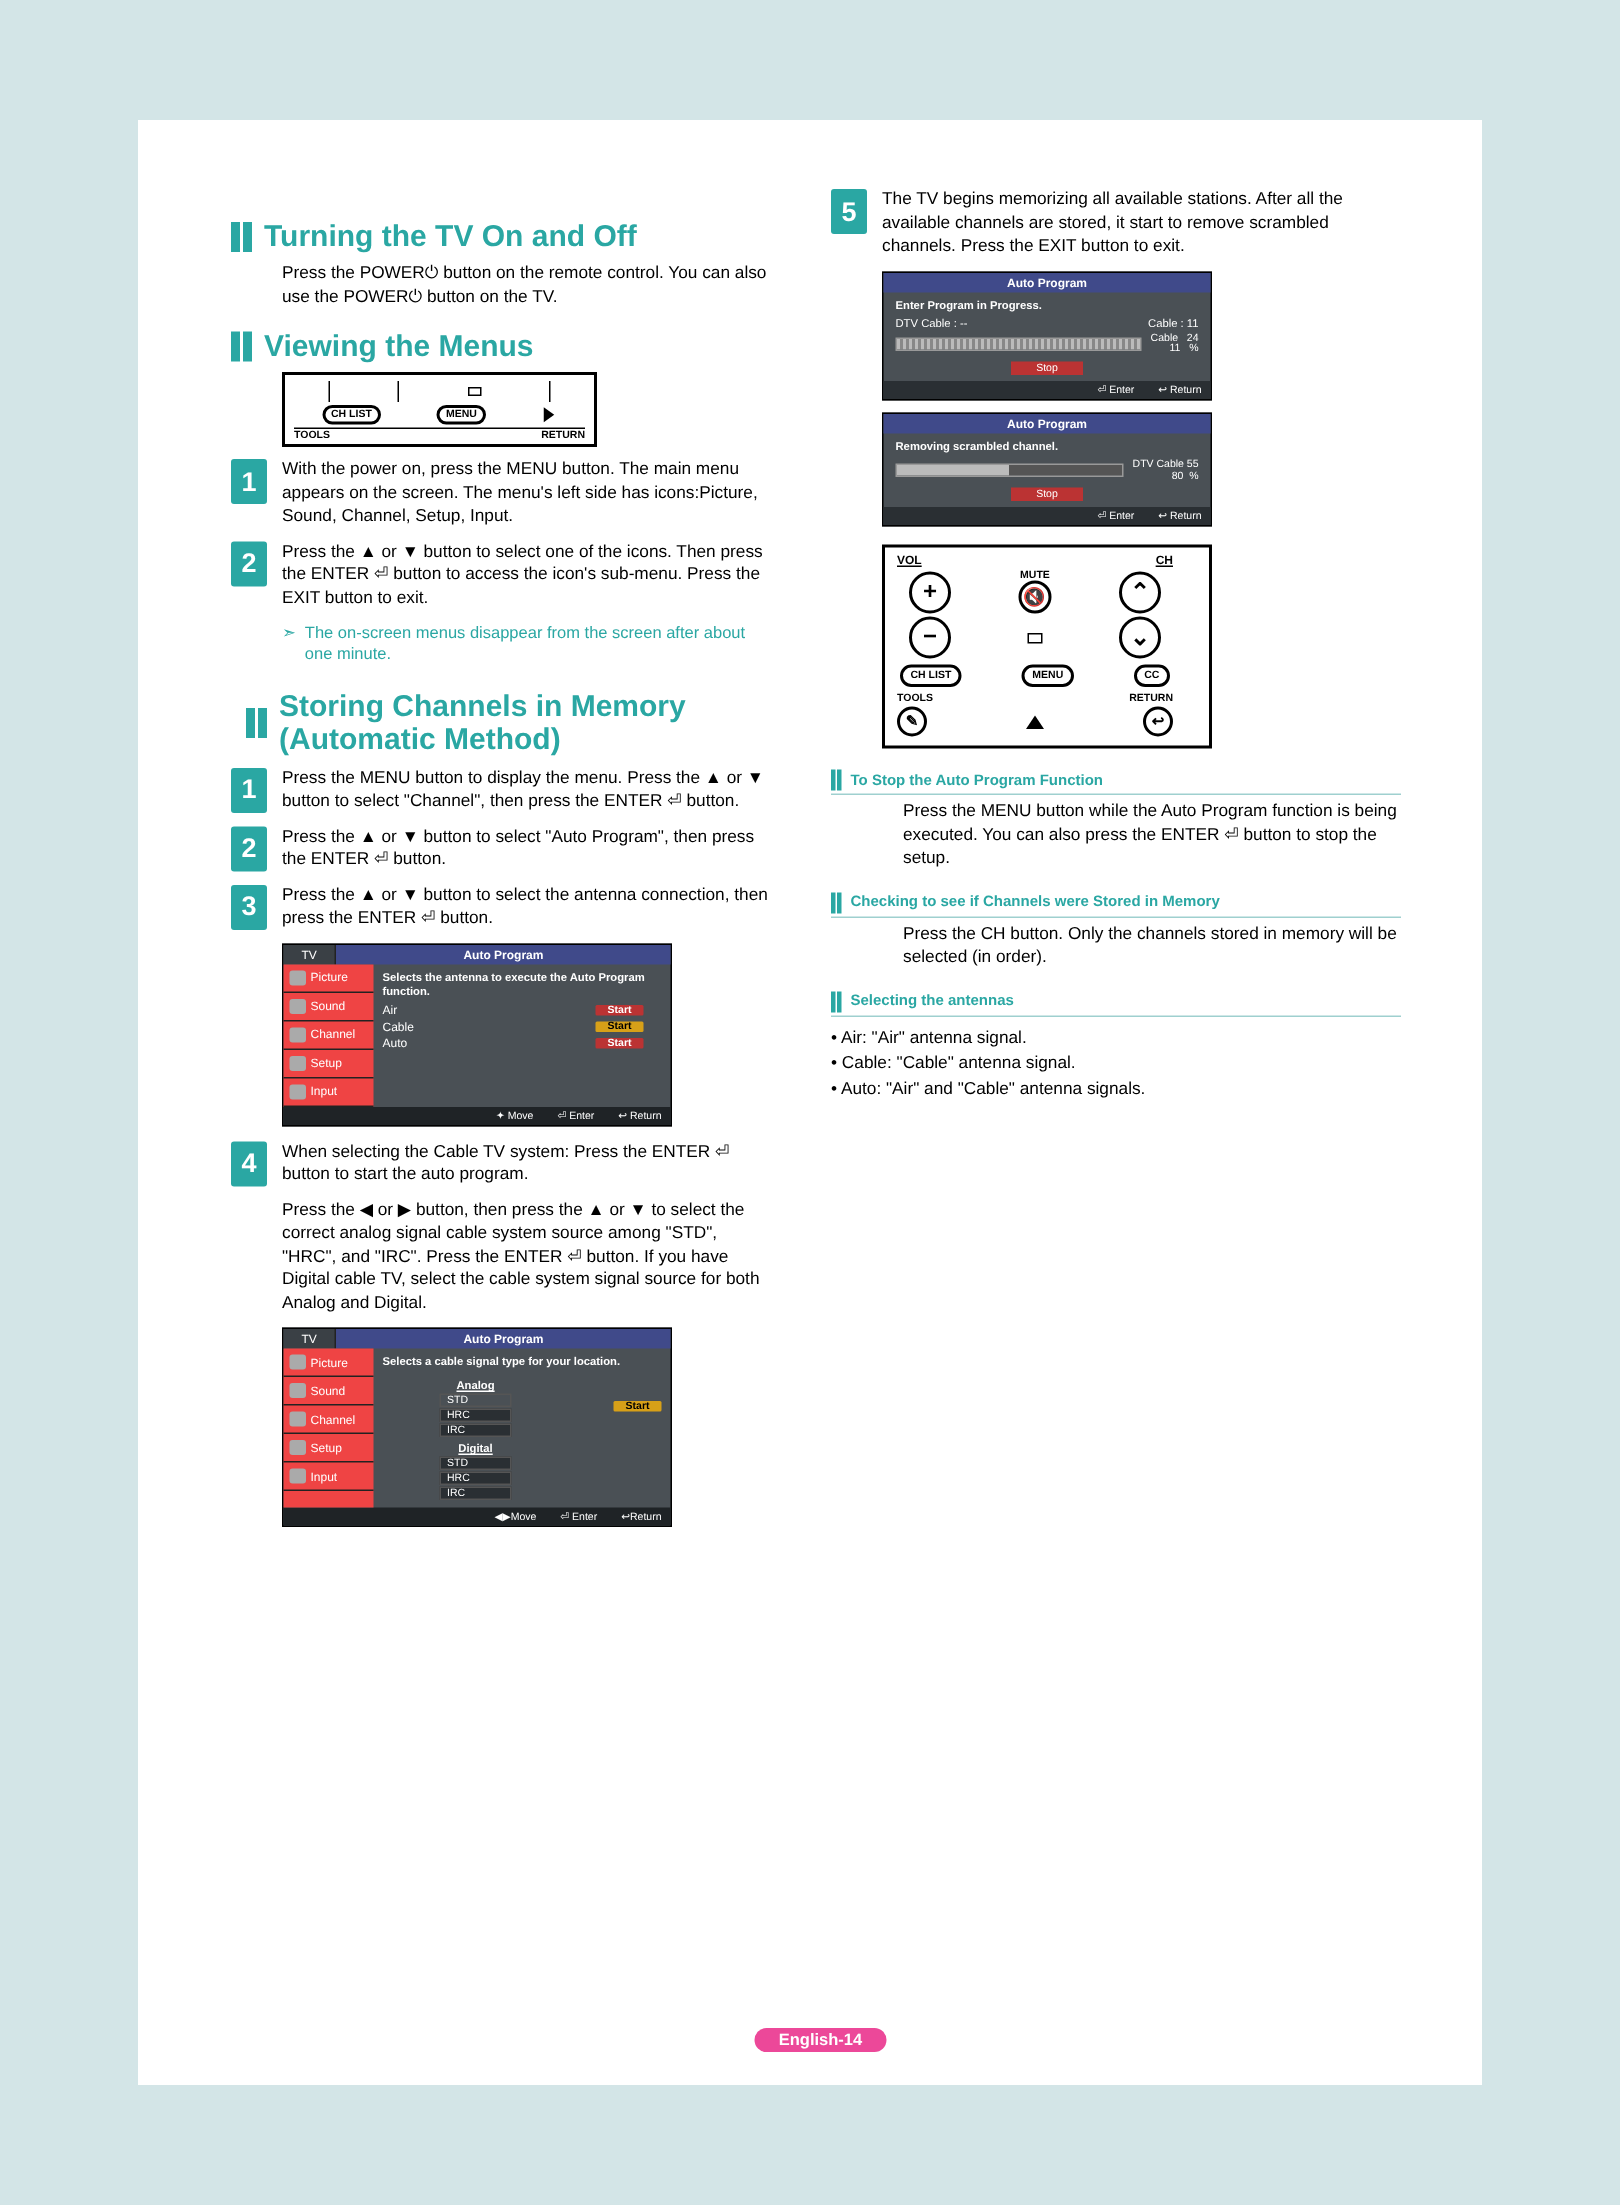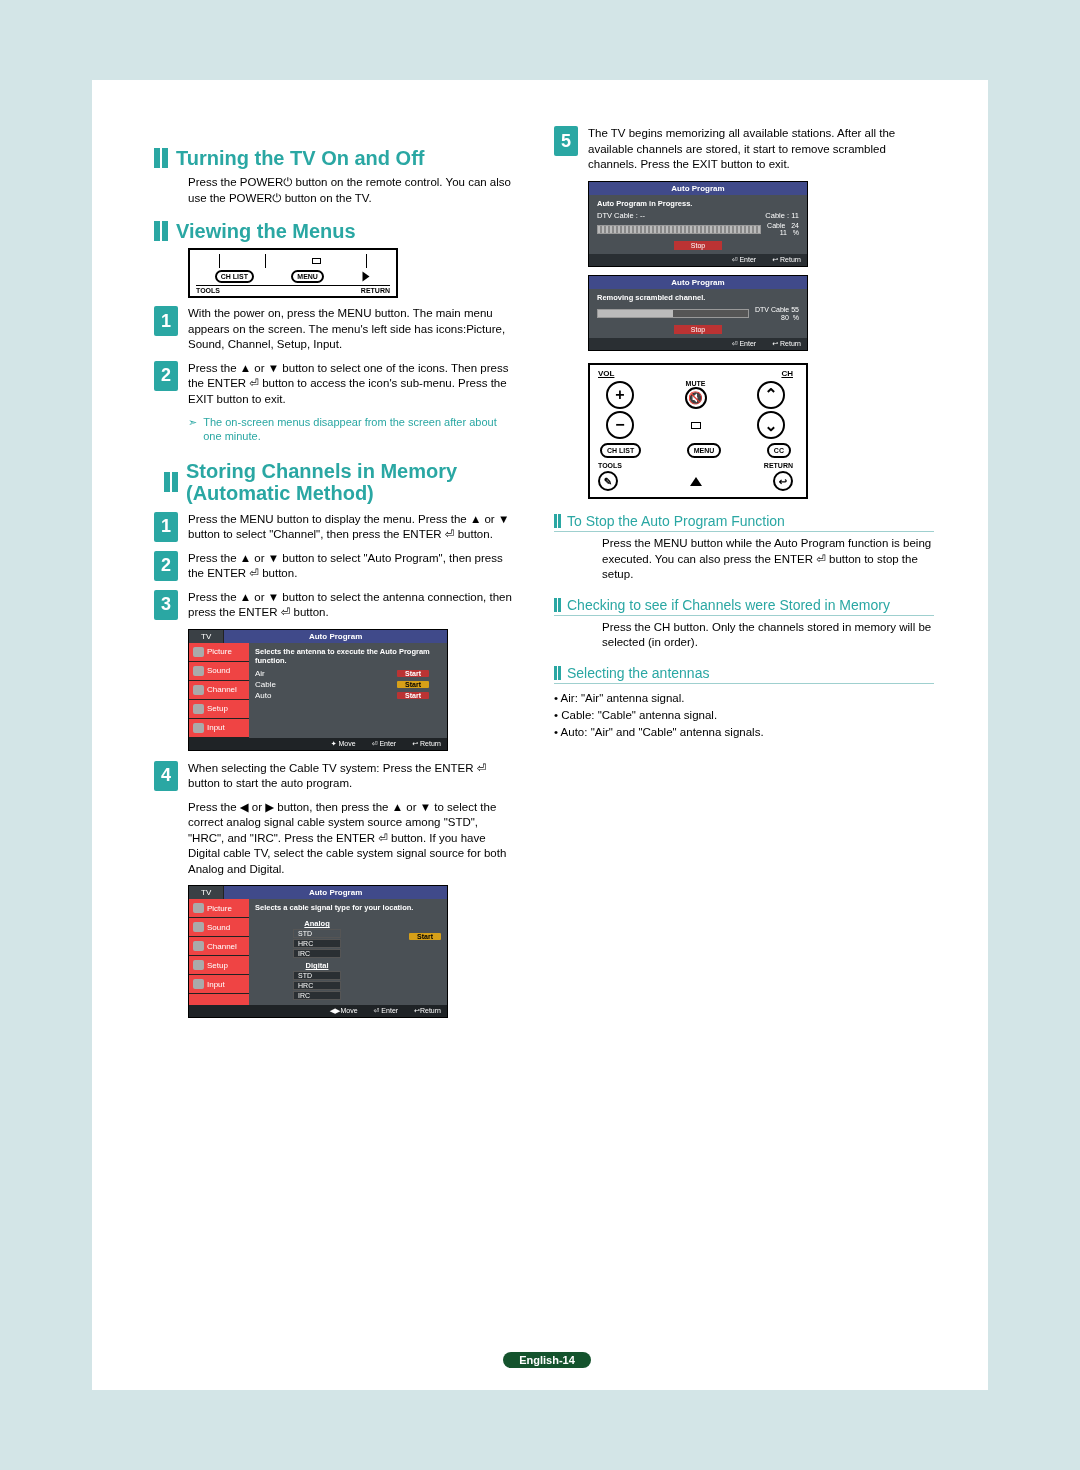--- a/index.html
+++ b/index.html
@@ -43,22 +43,22 @@
     align-items: center;
     gap: 6px;
     margin: 14px 0 4px 0;
     border-bottom: 1px solid #9fd0cf;
     padding-bottom: 2px;
   }
   .sub-bars { display: flex; gap: 1px; }
   .sub-bar { width: 3px; height: 14px; background: #2aa7a3; }
   .sub-heading h3 {
     color: #2aa7a3;
-    font-size: 14px;
-    font-weight: normal;
+    font-size: 10px;
+    font-weight: bold;
   }
 
   p.body { font-size: 11.5px; line-height: 1.35; color: #000; margin-left: 48px; }
   .step {
     display: flex;
     gap: 10px;
     margin: 8px 0;
     align-items: flex-start;
   }
   .step-num {
@@ -147,21 +147,21 @@
   .prog .bar.half{background:linear-gradient(90deg,#bbb 0 50%,#555 50% 100%);}
   .prog .rlabel{font-size:7px;text-align:right;line-height:1.1;}
   .prog .stopbtn{background:#b33;display:block;width:48px;margin:4px auto 0;text-align:center;padding:1px 0;font-size:7px;}
   .prog .pfoot{display:flex;justify-content:flex-end;gap:16px;padding:2px 6px;background:#2a2f33;font-size:7px;}
 
   
   .big-remote{
     border:2px solid #000;
     width:220px;
     margin-top:12px;
-    padding:4px 13px 6px 8px;
+    padding:4px 24px 6px 8px;
   }
   .br-toprow{display:flex;justify-content:space-between;font-size:8px;font-weight:bold;text-decoration:underline;}
   .br-mid{display:flex;justify-content:space-between;align-items:center;margin:2px 8px;}
   .br-circ{width:28px;height:28px;border:2px solid #000;border-radius:50%;display:flex;align-items:center;justify-content:center;font-size:16px;font-weight:bold;}
   .br-circ.sm{width:22px;height:22px;font-size:12px;}
   .br-pair{display:flex;flex-direction:column;gap:2px;}
   .br-lbl{font-size:7px;font-weight:bold;text-align:center;}
   .br-ovalrow{display:flex;justify-content:space-between;margin:4px 2px;}
   .br-oval{border:2px solid #000;border-radius:11px;padding:2px 5px;font-size:7px;font-weight:bold;}
   .br-footrow{display:flex;justify-content:space-between;font-size:7px;font-weight:bold;}
@@ -169,21 +169,21 @@
 
   .bullets{margin-top:6px;font-size:11.5px;line-height:1.5;}
   .bullets div::before{content:"• ";}
 
   .page-footer{
     position:absolute;
     bottom:22px;left:0;right:0;
     text-align:center;
   }
   .page-footer span{
-    background:#14532d;color:#fff;
+    background:#ec4899;color:#fff;
     padding:2px 16px;
     border-radius:10px;
     font-size:11px;font-weight:bold;margin-left:14px;
   }
 </style>
 </head>
 <body>
 
 <div class="page">
   <div class="columns">
@@ -376,21 +376,21 @@
     <div class="col-right">
 
       <div class="step">
         <div class="step-num">5</div>
         <div class="step-text">The TV begins memorizing all available stations. After all the available channels are stored, it start to remove scrambled channels. Press the EXIT button to exit.</div>
       </div>
 
       <div class="prog" style="margin-left:34px;">
         <div class="phdr">Auto Program</div>
         <div class="pbody">
-          <div style="font-size:7.5px;font-weight:bold;margin-bottom:3px;">Auto Program in Progress.</div>
+          <div style="font-size:7.5px;font-weight:bold;margin-bottom:3px;">Enter Program in Progress.</div>
           <div class="line">
             <span>DTV Cable : --</span>
             <span>Cable : 11</span>
           </div>
           <div class="barrow">
             <div class="bar"></div>
             <div class="rlabel" style="white-space:pre;">Cable   24
 11   %</div>
           </div>
           <div class="stopbtn">Stop</div>

